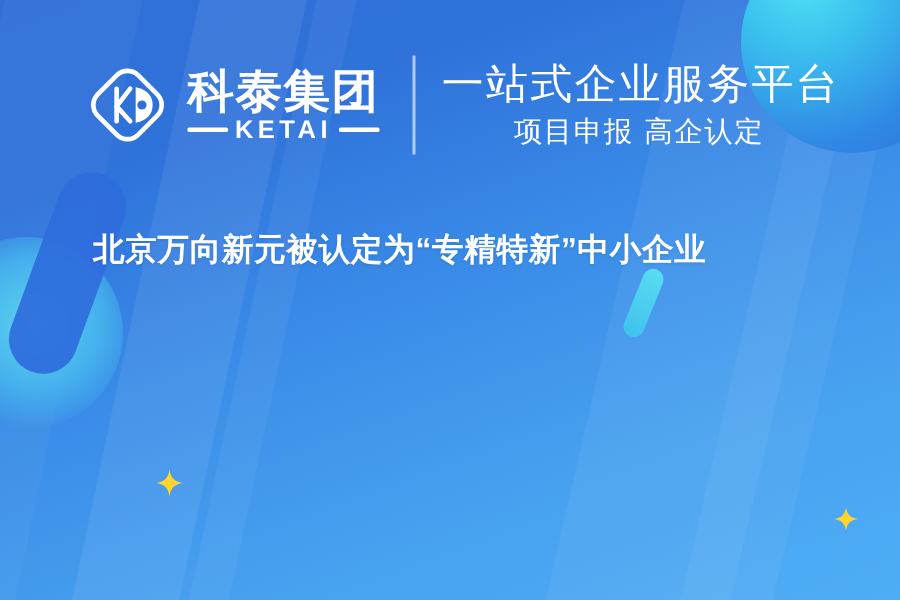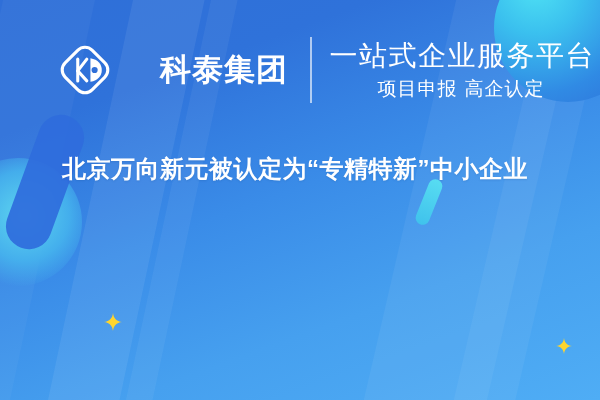--- a/index.html
+++ b/index.html
@@ -123,21 +123,20 @@
     height: 58px;
     flex: none;
   }
   .logo-mark svg { display: block; width: 100%; height: 100%; }
 
   .logo-words {
     display: flex;
     flex-direction: column;
     align-items: center;
     gap: 2px;
-    margin-left: 35px;
   }
 
   .logo-cn {
     color: #ffffff;
     font-size: 31px;
     font-weight: bold;
     letter-spacing: 1px;
     line-height: 1.02;
     white-space: nowrap;
   }
@@ -199,21 +198,21 @@
   }
 
   
 
   .headline {
     position: absolute;
     left: 62px;
     top: 152px;
     width: 500px;
     color: #ffffff;
-    font-size: 24px;
+    font-size: 21px;
     font-weight: bold;
     line-height: 1.42;
     letter-spacing: 0.5px;
     text-shadow: 0 1px 2px rgba(20, 70, 140, 0.18);
   }
 </style>
 </head>
 <body>
 
 <div class="banner">
@@ -253,20 +252,25 @@
             <path d="M24 20 L24 44"></path>
             <path d="M24 33 L34 20"></path>
             <path d="M24 33 L34 44"></path>
           </g>
           <path d="M38 19 L38 45 C46.5 43.5 50.5 38.5 50.5 32 C50.5 25.5 46.5 20.5 38 19 Z" fill="#ffffff"></path>
           <circle cx="42.6" cy="32" r="3.4" fill="#2f6fd8"></circle>
         </svg>
       </div>
       <div class="logo-words">
         <div class="logo-cn">科泰集团</div>
+        <div class="logo-en-row">
+          <span class="logo-en-dash"></span>
+          <span class="logo-en">KETAI</span>
+          <span class="logo-en-dash"></span>
+        </div>
       </div>
     </div>
 
     <div class="divider"></div>
 
     <div class="tagline-block">
       <div class="tagline-main">一站式企业服务平台</div>
       <div class="tagline-sub">项目申报 高企认定</div>
     </div>
 

